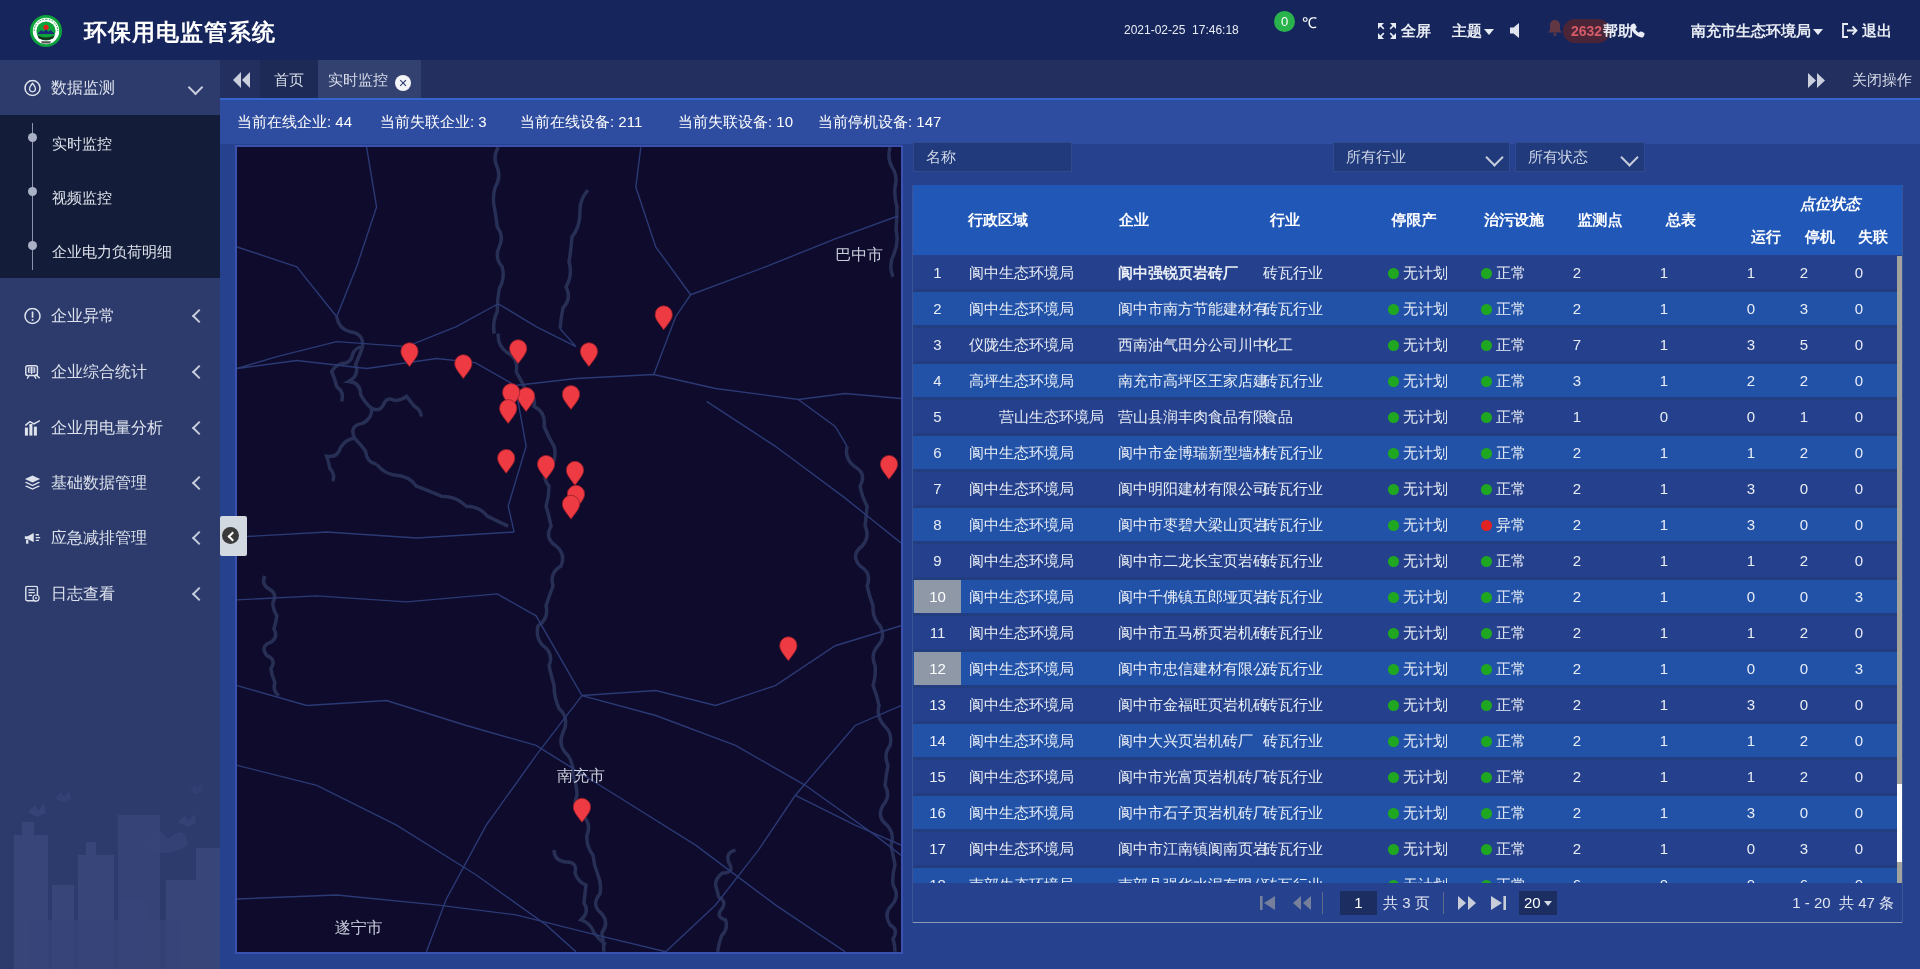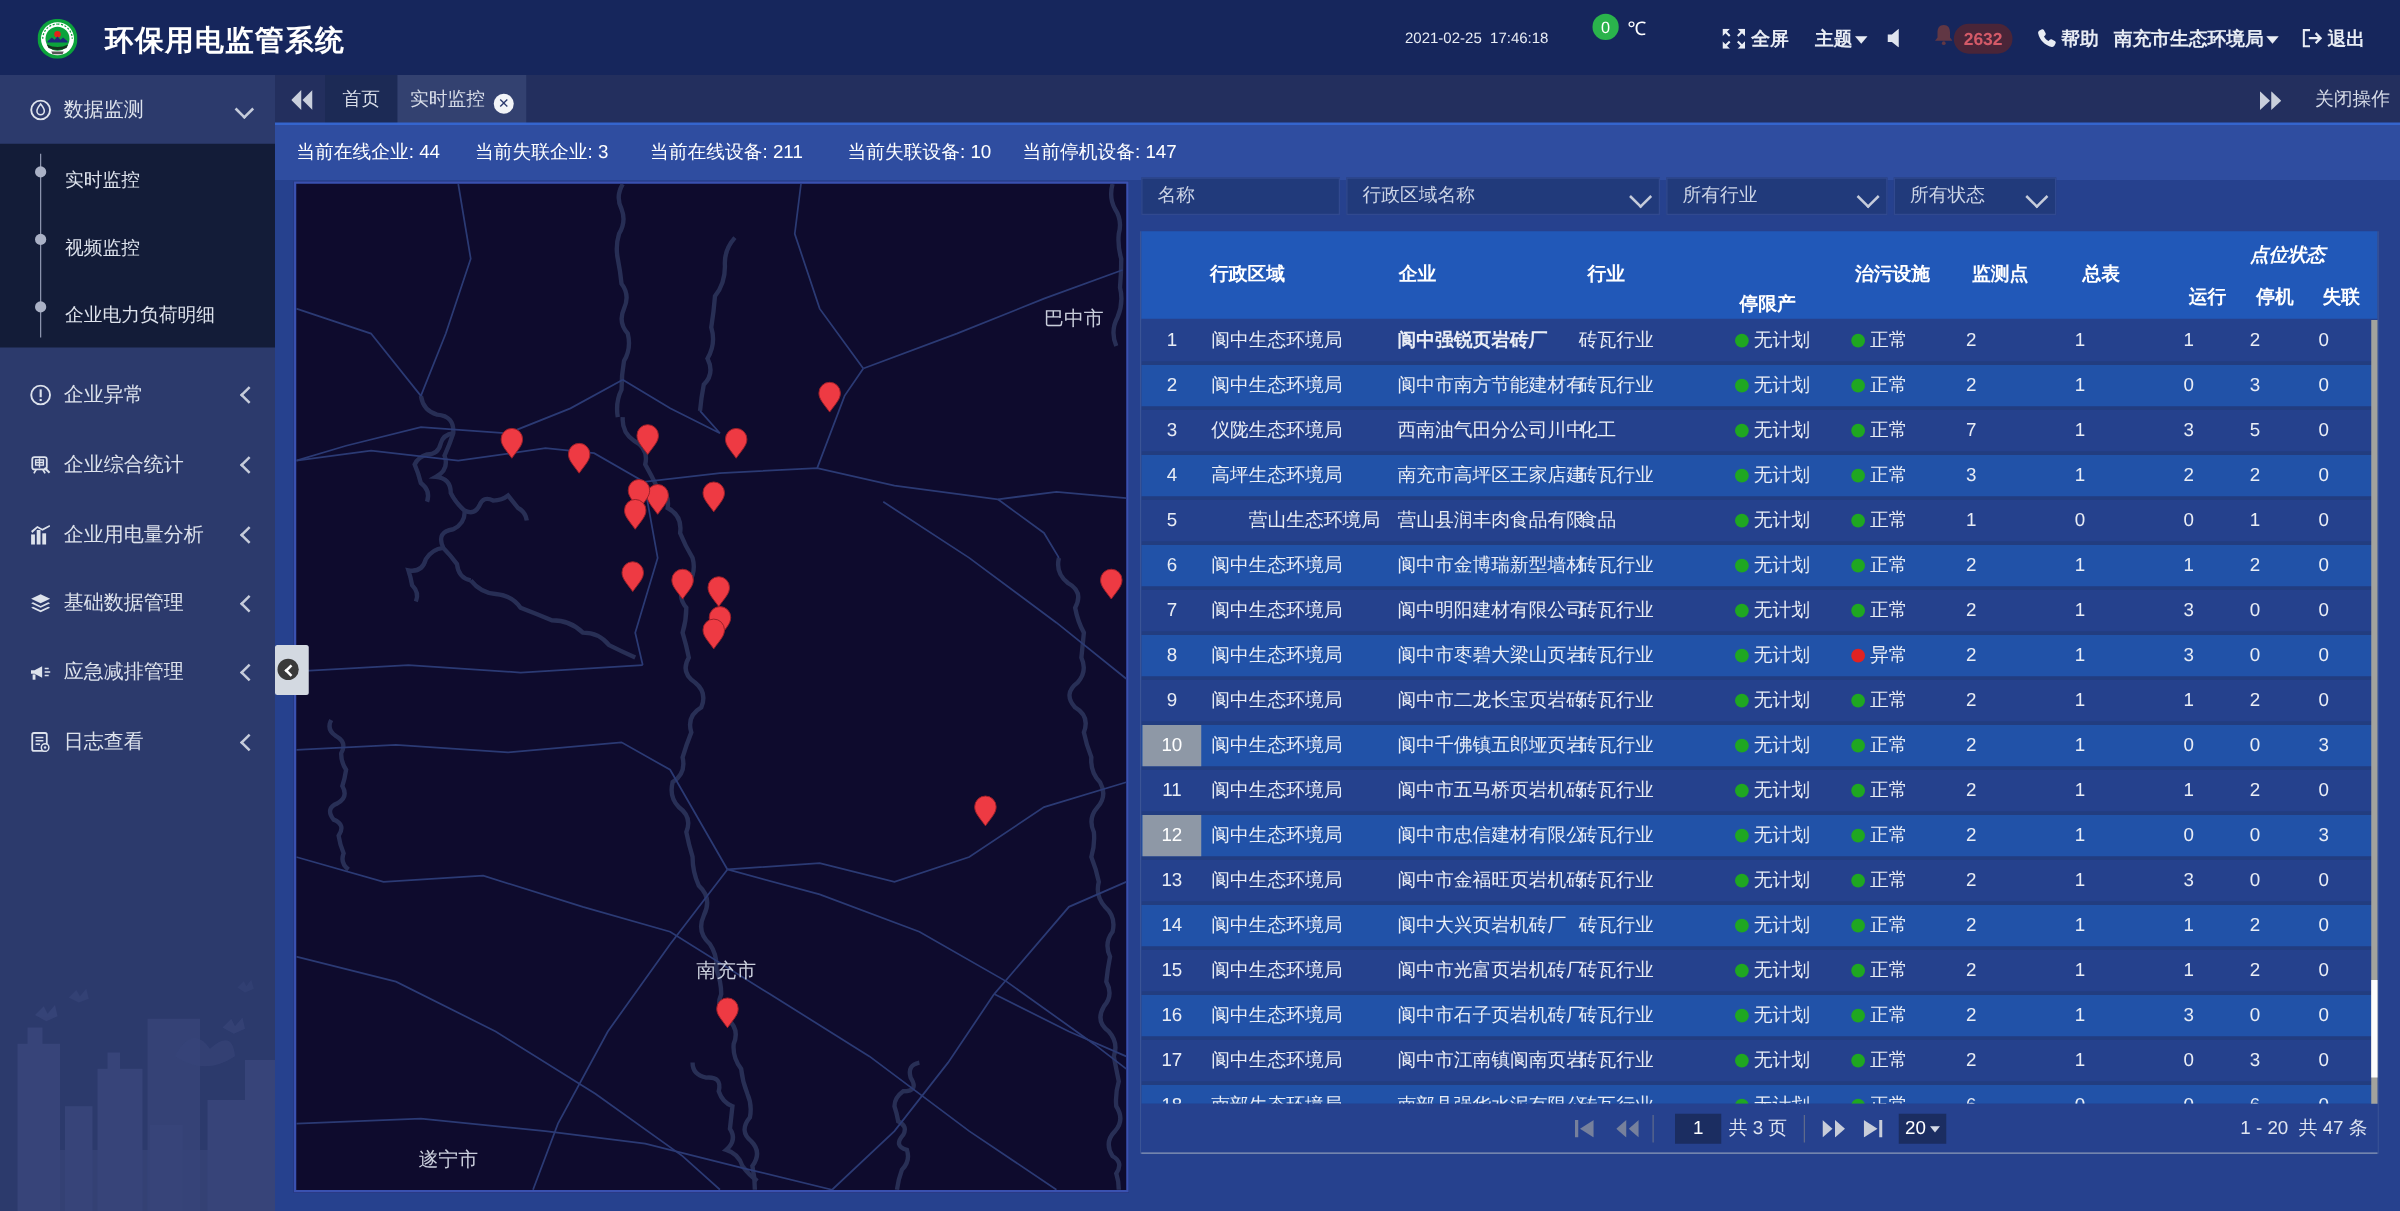--- a/index.html
+++ b/index.html
@@ -93,21 +93,21 @@
 </svg>
 <path>
 <svg class="abs" style="left:1548px;top:20px;" width="14" height="16" viewBox="0 0 14 16" fill="#613744">
  <path d="M7 0 C10.5 0 12 2.5 12 6 L12 10 L14 12.5 L0 12.5 L2 10 L2 6 C2 2.5 3.5 0 7 0 Z"></path>
  <circle cx="7" cy="14.5" r="1.5"></circle>
 </svg>
 <div class="abs" style="left:1563px;top:19px;width:47px;height:24px;border-radius:12px;background:#4a2538;color:#d45a68;font-size:14px;font-weight:bold;text-align:center;line-height:24px;">2632</div>
 <svg class="abs" style="left:1630px;top:23px;" width="15" height="15" viewBox="0 0 15 15" fill="#e8ecf4">
  <path d="M3.2 0.6 C4 0.2 4.8 0.4 5.2 1.2 L6.4 3.4 C6.8 4.1 6.6 4.9 6 5.4 L5.2 6.1 C5.8 7.5 7.5 9.2 8.9 9.8 L9.6 9 C10.1 8.4 10.9 8.2 11.6 8.6 L13.8 9.8 C14.6 10.2 14.8 11 14.4 11.8 L13.6 13.4 C13.2 14.2 12.3 14.7 11.4 14.5 C5.9 13.3 1.7 9.1 0.5 3.6 C0.3 2.7 0.8 1.8 1.6 1.4 Z"></path>
 </svg>
-<div class="abs hitem" style="left:1649px;">帮助</div>
+<div class="abs hitem" style="left:1603px;">帮助</div>
 <div class="abs hitem" style="left:1691px;">南充市生态环境局</div>
 <div class="abs" style="left:1813px;top:29px;width:0;height:0;border-left:5px solid transparent;border-right:5px solid transparent;border-top:6px solid #e8ecf4;"></div>
 <svg class="abs" style="left:1842px;top:23px;" width="16" height="15" viewBox="0 0 16 15" fill="none" stroke="#e8ecf4" stroke-width="1.8">
  <path d="M6 1 L1 1 L1 14 L6 14"></path>
  <path d="M5 7.5 L14 7.5 M10.5 3.5 L14.5 7.5 L10.5 11.5" fill="none"></path>
 </svg>
 <div class="abs hitem" style="left:1862px;">退出</div>
 <div class="abs" id="sidebar">
  <div class="mitem" style="top:0;">
   <svg class="micon" width="19" height="19" viewBox="0 0 19 19">
@@ -291,29 +291,28 @@
   <use href="#pin" x="173" y="457"></use>
  </g>
 </svg>
 </div>
 <div class="abs" id="collapse">
  <div class="abs" style="left:2px;top:11px;width:17px;height:17px;border-radius:50%;background:#3a3a3a;"></div>
  <div class="abs" style="left:8.5px;top:16.5px;width:5px;height:5px;border-left:2px solid #fff;border-bottom:2px solid #fff;transform:rotate(45deg);"></div>
 </div>
 <div class="abs" id="filters">
  <div class="fbox" style="left:0;width:159px;"><span class="ph">名称</span></div>
- <div class="fbox" style="left:164px;width:251px;"><span class="ph">行政区域名称</span><span class="fchev" style="left:228px;"></span></div>
  <div class="fbox" style="left:420px;width:177px;"><span class="ph">所有行业</span><span class="fchev" style="left:154px;"></span></div>
  <div class="fbox" style="left:602px;width:130px;"><span class="ph">所有状态</span><span class="fchev" style="left:107px;"></span></div>
 </div>
 <div class="abs" id="thead">
  <span class="hc" style="left:85px;">行政区域</span>
  <span class="hc" style="left:221px;">企业</span>
  <span class="hc" style="left:372px;">行业</span>
- <span class="hc" style="left:501px;margin-top:24px;">停限产</span>
+ <span class="hc" style="left:501px;">停限产</span>
  <span class="hc" style="left:601px;">治污设施</span>
  <span class="hc" style="left:687px;">监测点</span>
  <span class="hc" style="left:768px;">总表</span>
  <span class="hc2" style="left:917px;top:10px;font-style:italic;">点位状态</span>
  <span class="hc2" style="left:853px;top:43px;">运行</span>
  <span class="hc2" style="left:907px;top:43px;">停机</span>
  <span class="hc2" style="left:960px;top:43px;">失联</span>
 </div>
 <div class="abs" id="rows">
       <div class="row odd">

